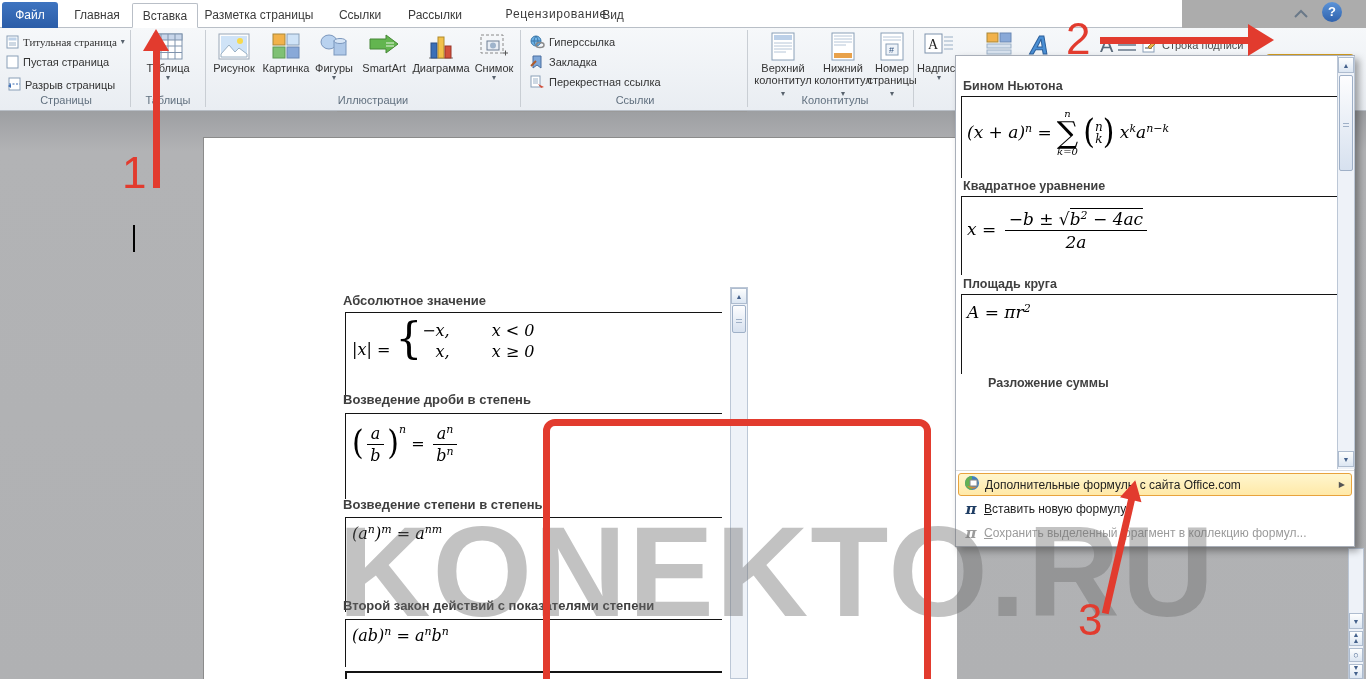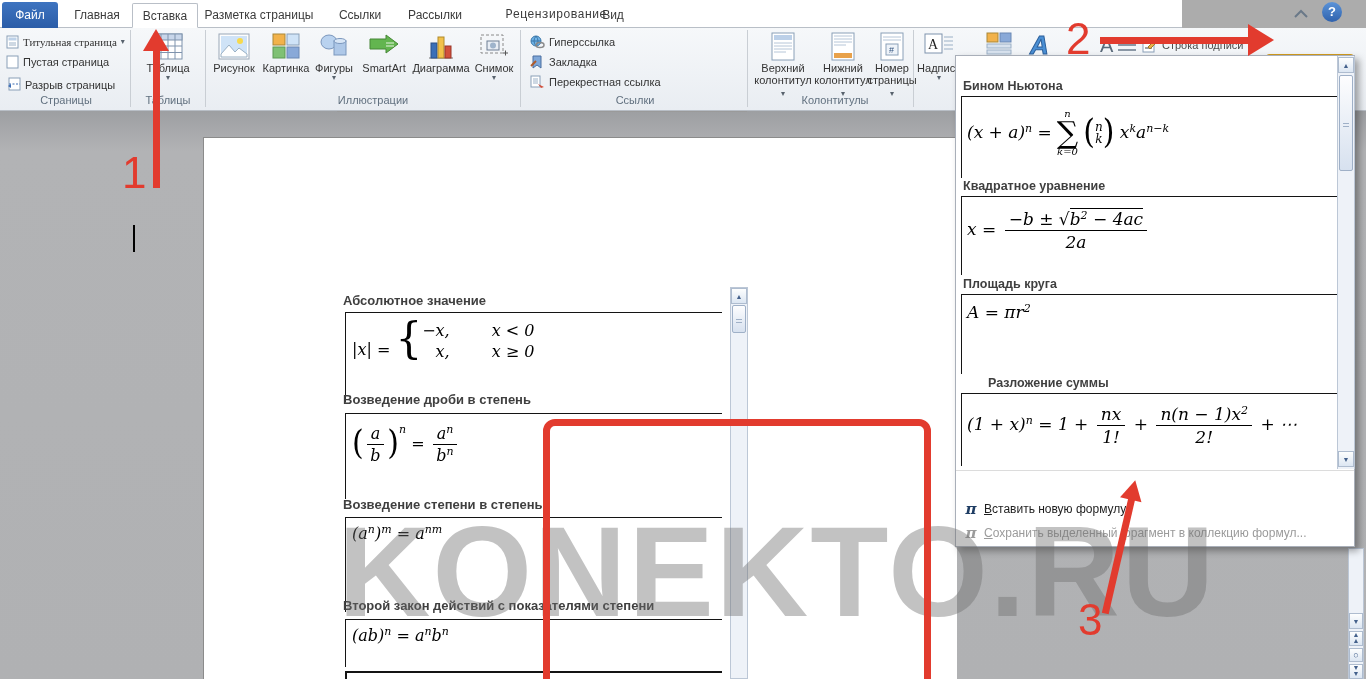--- a/index.html
+++ b/index.html
@@ -411,40 +411,42 @@
     </div>
 
     <div class="dd-label" style="top:221px;">Площадь круга</div>
     <div class="dd-cell" style="top:238px;height:80px;">
       <div class="eq" style="padding:7px 0 0 5px;">
         <span>A = πr</span><span class="sup">2</span>
       </div>
     </div>
 
     <div class="dd-label" style="top:320px;padding-left:25px;">Разложение суммы</div>
-    <div class="dd-cell" style="top:337px;height:73px;">
-      <div class="eq" style="padding:10px 0 0 5px;">
-        <span>(1 + x)</span><span class="sup">n</span>
-        <span>= 1 +</span>
-        <span class="frac"><span class="num">nx</span><span class="den">1!</span></span>
-        <span>+</span>
-        <span class="frac"><span class="num"><span>n(n − 1)x</span><span class="sup">2</span></span><span class="den">2!</span></span>
-        <span>+ ⋯</span>
-      </div>
-    </div>
 
     <div class="sb" style="left:381px;top:0;width:18px;height:413px;border-top:none;border-bottom:none;">
       <div class="btn" style="top:1px;">▲</div>
       <div class="thumb" style="top:19px;height:96px;width:14px;">
           <span class="grip"></span>
         </div>
       <div class="btn" style="top:395px;">▼</div>
     </div>
     <div style="position:absolute;left:0;top:414px;width:398px;height:1px;background:#dcdcdc;"></div>
 
+    <div class="menuitem hl" style="top:417px;">
+      <span class="mico">
+        <svg width="16" height="16">
+            <circle cx="8" cy="8" r="7" fill="#3e7fc1"></circle>
+            <path d="M8 1a7 7 0 000 14" fill="#62b152"></path>
+            <path d="M3 11a7 7 0 0010 1" fill="#e08a2e" opacity="0.85"></path>
+            <rect x="6" y="5" width="7" height="6" fill="#fff" stroke="#888"></rect>
+          </svg>
+      </span>
+      <span><span class="u">Д</span><span>ополнительные формулы с сайта Office.com</span></span>
+      <span class="subarr">▶</span>
+    </div>
     <div class="menuitem" style="top:441px;">
       <span class="mico pi-ico">π</span>
       <span><span class="u">В</span><span>ставить новую формулу</span></span>
     </div>
     <div class="menuitem disabled" style="top:465px;">
       <span class="mico pi-ico gray">π</span>
       <span><span class="u">С</span><span>охранить выделенный фрагмент в коллекцию формул...</span></span>
     </div>
   </div>
 

